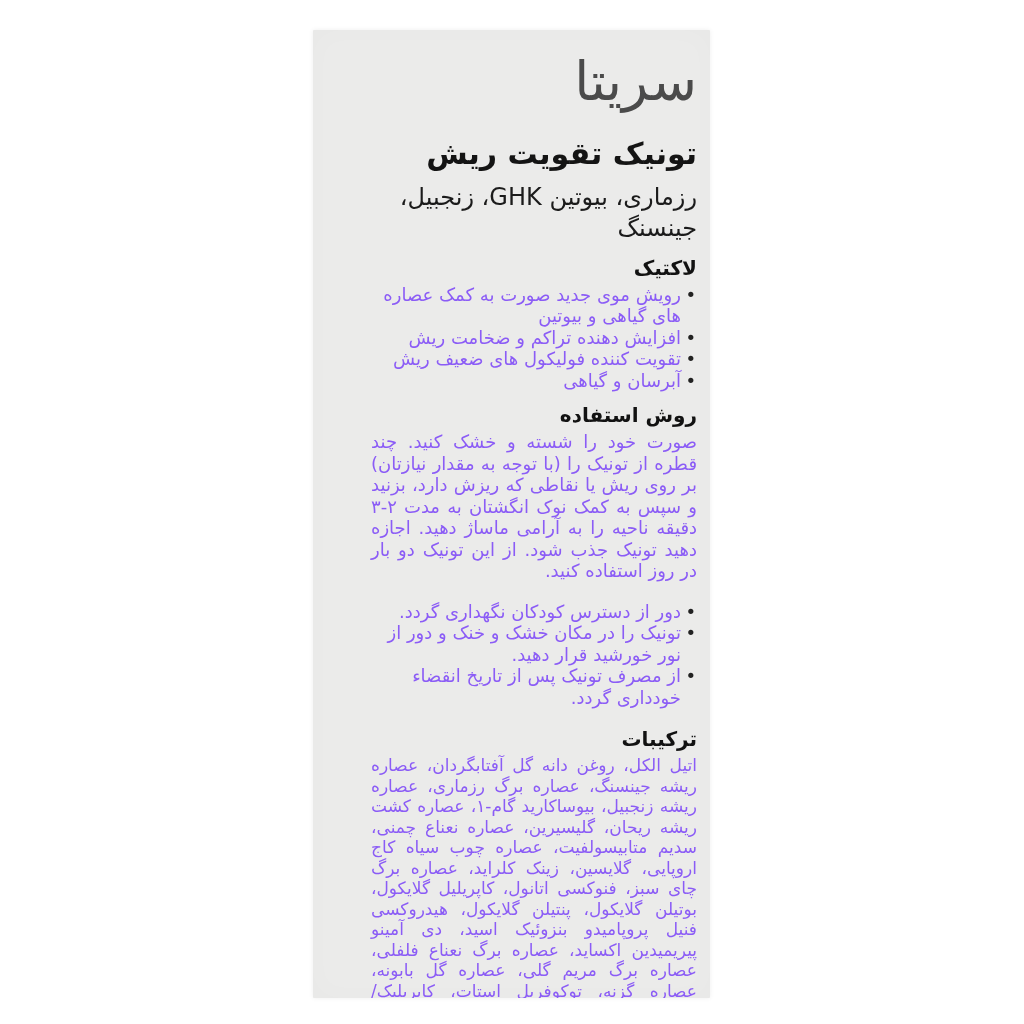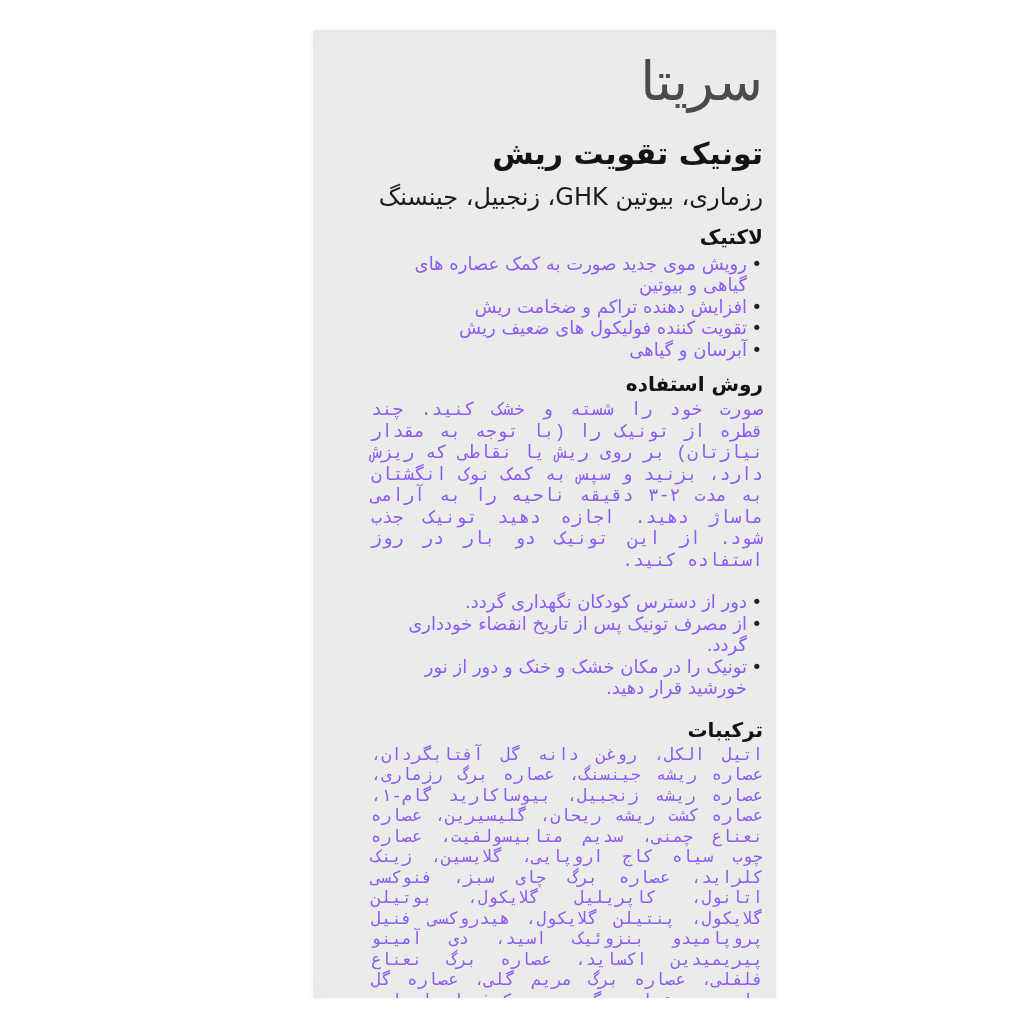--- a/index.html
+++ b/index.html
@@ -6,21 +6,21 @@
   html,body { width:1024px; height:1024px; }
   body {
     background:#ffffff;
     font-family:"DejaVu Sans", sans-serif;
     position:relative;
     overflow:hidden;
   }
   .product-label {
     position:absolute;
     left:313px; top:30px;
-    width:463px; height:968px;
+    width:397px; height:968px;
     background:#ebebea;
     box-shadow:0 0 5px rgba(0,0,0,0.07), inset 0 0 30px rgba(0,0,0,0.015);
     border-radius:1px;
     overflow:hidden;
   }
   .label-content {
     direction:rtl;
     text-align:right;
     padding:24px 13px 0 58px;
     color:#1e1e1e;
@@ -54,21 +54,20 @@
   }
   .body-text {
     font-size:18px;
     line-height:21.5px;
     color:#8b5cf6;
   }
   .para {
     margin-top:3px;
     text-align:justify;
     text-align-last:right;
-    font-family:Liberation Mono, monospace;
   }
   .bullets { margin-top:3px; }
   .bullet-item {
     position:relative;
     padding-right:16px;
   }
   .bullet-item::before {
     content:"\2022";
     position:absolute;
     right:1px; top:0;
@@ -107,23 +106,23 @@
       </div>
 
     <div class="section-heading">روش استفاده</div>
 
     <div class="para body-text">صورت خود را شسته و خشک کنید. چند قطره از تونیک را (با توجه به مقدار نیازتان) بر روی ریش یا نقاطی که ریزش دارد، بزنید و سپس به کمک نوک انگشتان به مدت ۲-۳ دقیقه ناحیه را به آرامی ماساژ دهید. اجازه دهید تونیک جذب شود. از این تونیک دو بار در روز استفاده کنید.</div>
 
     <div class="bullets warnings body-text">
 
         <div class="bullet-item">دور از دسترس کودکان نگهداری گردد.</div>
 
+        <div class="bullet-item">تونیک را در مکان خشک و خنک و دور از نور خورشید قرار دهید.</div>
+
         <div class="bullet-item">از مصرف تونیک پس از تاریخ انقضاء خودداری گردد.</div>
-
-        <div class="bullet-item">تونیک را در مکان خشک و خنک و دور از نور خورشید قرار دهید.</div>
       </div>
 
     <div class="section-heading ingredients-heading">ترکیبات</div>
 
     <div class="para body-text ingredients-text">اتیل الکل، روغن دانه گل آفتابگردان، عصاره ریشه جینسنگ، عصاره برگ رزماری، عصاره ریشه زنجبیل، بیوساکارید گام-۱، عصاره کشت ریشه ریحان، گلیسیرین، عصاره نعناع چمنی، سدیم متابیسولفیت، عصاره چوب سیاه کاج اروپایی، گلایسین، زینک کلراید، عصاره برگ چای سبز، فنوکسی اتانول، کاپریلیل گلایکول، بوتیلن گلایکول، پنتیلن گلایکول، هیدروکسی فنیل پروپامیدو بنزوئیک اسید، دی آمینو پیریمیدین اکساید، عصاره برگ نعناع فلفلی، عصاره برگ مریم گلی، عصاره گل بابونه، عصاره گزنه، توکوفریل استات، کاپریلیک/کاپریک تری گلیسیرید، پلی سوربات ۲۰، پانتنول، اسید لاکتیک، وانیلیل بوتیل اتر، دی سدیم ا.د.ت.ا، بیوتینویل تری پپتید-۱، آب دیونیزه.</div>
 
   </div>
 </div>
 
 </body></html>

